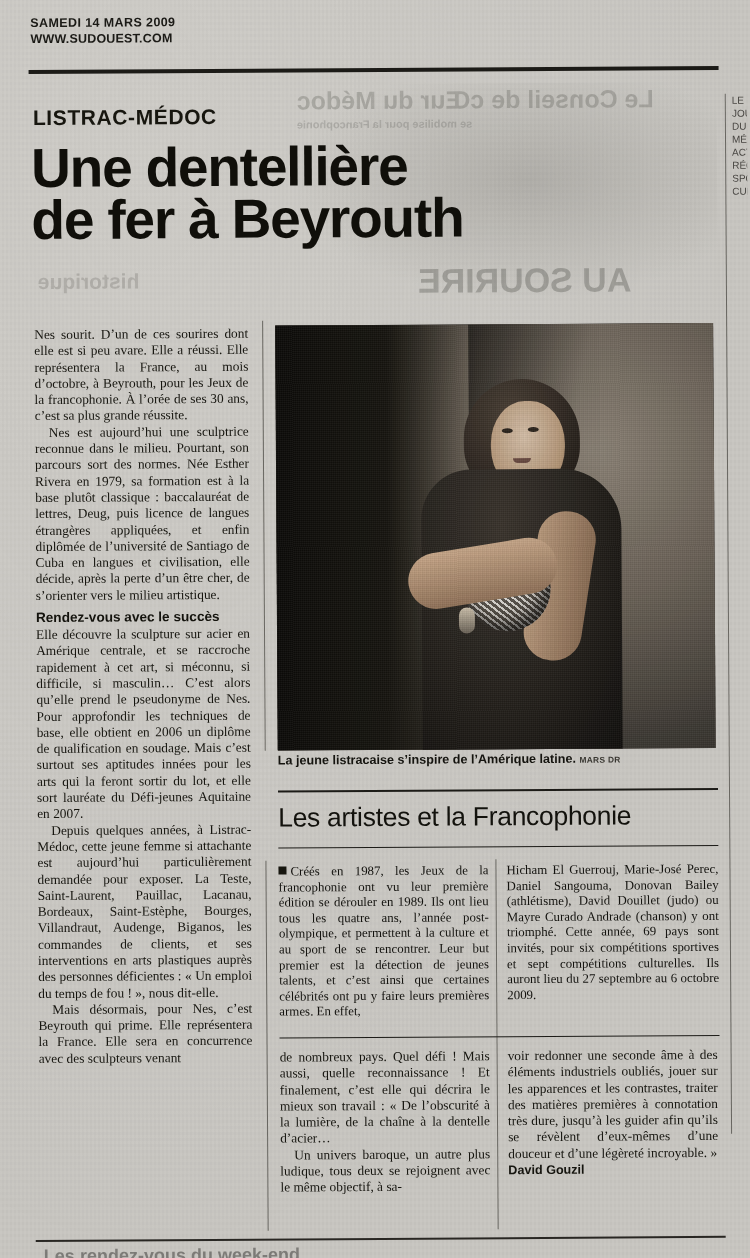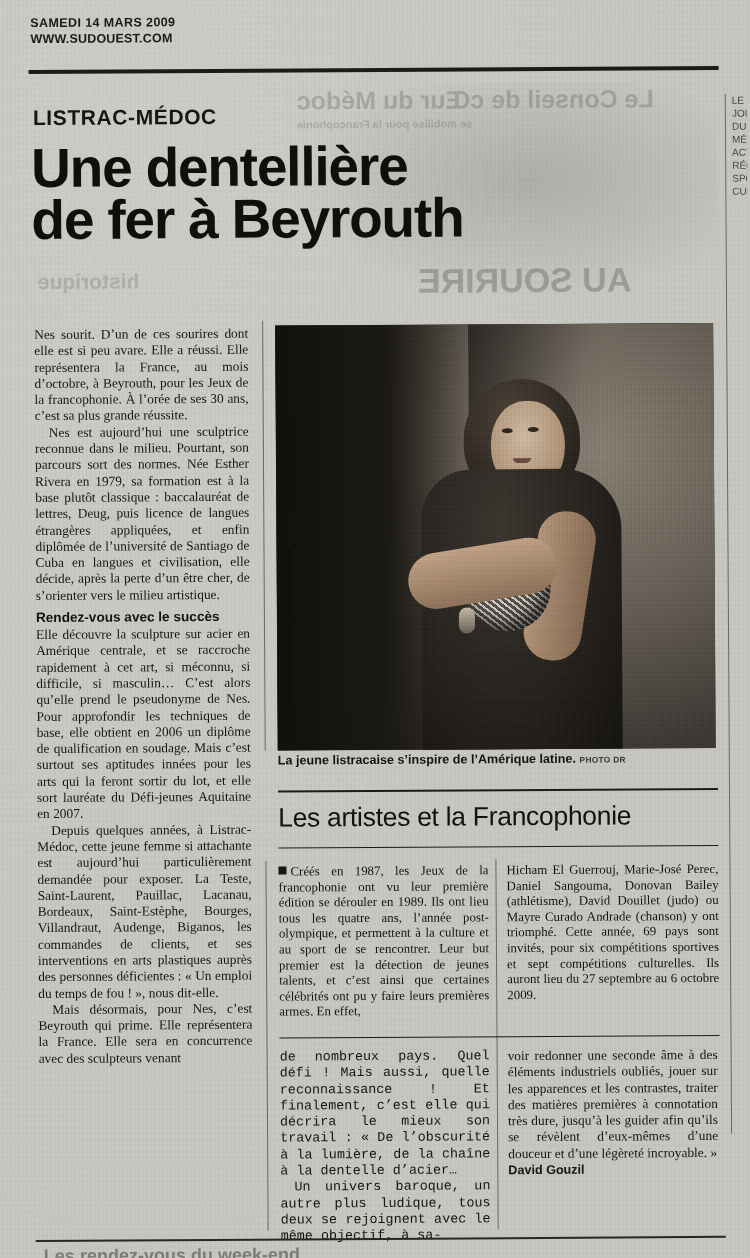--- a/index.html
+++ b/index.html
@@ -138,21 +138,21 @@
   .subhead {
     font-family: "Liberation Sans", sans-serif;
     font-weight: bold;
     font-size: 13.6px;
     line-height: 17px;
     margin: 5px 0 1px 0;
     color: #14130d;
   }
 
   #col-left  { left: 36px;  top: 325px; width: 214px; }
-  #col-mid-b { left: 277px; top: 1049px; width: 210px; font-family: Liberation Mono, monospace; }
+  #col-mid-b { left: 277px; top: 1049px; width: 210px; }
   #col-right-b { left: 505px; top: 1049px; width: 210px; }
 
   
   .photo {
     position: absolute;
     left: 277px; top: 325px;
     width: 438px; height: 425px;
     overflow: hidden;
     background: #2a2723;
   }
@@ -381,21 +381,21 @@
       <div class="fig-mouth"></div>
       <div class="fig-torso"></div>
       <div class="fig-arm-r"></div>
       <div class="fig-sculpture"></div>
       <div class="fig-arm-l"></div>
       <div class="fig-bracelet"></div>
       <div class="photo-grain"></div>
     </div>
     <div class="caption">
       <span>La jeune listracaise s’inspire de l’Amérique latine.</span>
-      <span class="credit">PHOTO DR</span>
+      <span class="credit">MARS DR</span>
     </div>
 
     <div class="sub-headline">Les artistes et la Francophonie</div>
 
     <div class="mid-col">
       <p class="first"><span class="bullet"></span><span>Créés en 1987, les Jeux de la francophonie ont vu leur première édition se dérouler en 1989. Ils ont lieu tous les quatre ans, l’année post-olympique, et permettent à la culture et au sport de se rencontrer. Leur but premier est la détection de jeunes talents, et c’est ainsi que certaines célébrités ont pu y faire leurs premières armes. En effet,</span></p>
     </div>
     <div class="right-col">
       <p class="first">Hicham El Guerrouj, Marie-José Perec, Daniel Sangouma, Donovan Bailey (athlétisme), David Douillet (judo) ou Mayre Curado Andrade (chanson) y ont triomphé. Cette année, 69 pays sont invités, pour six compétitions sportives et sept compétitions culturelles. Ils auront lieu du 27 septembre au 6 octobre 2009.</p>
     </div>

